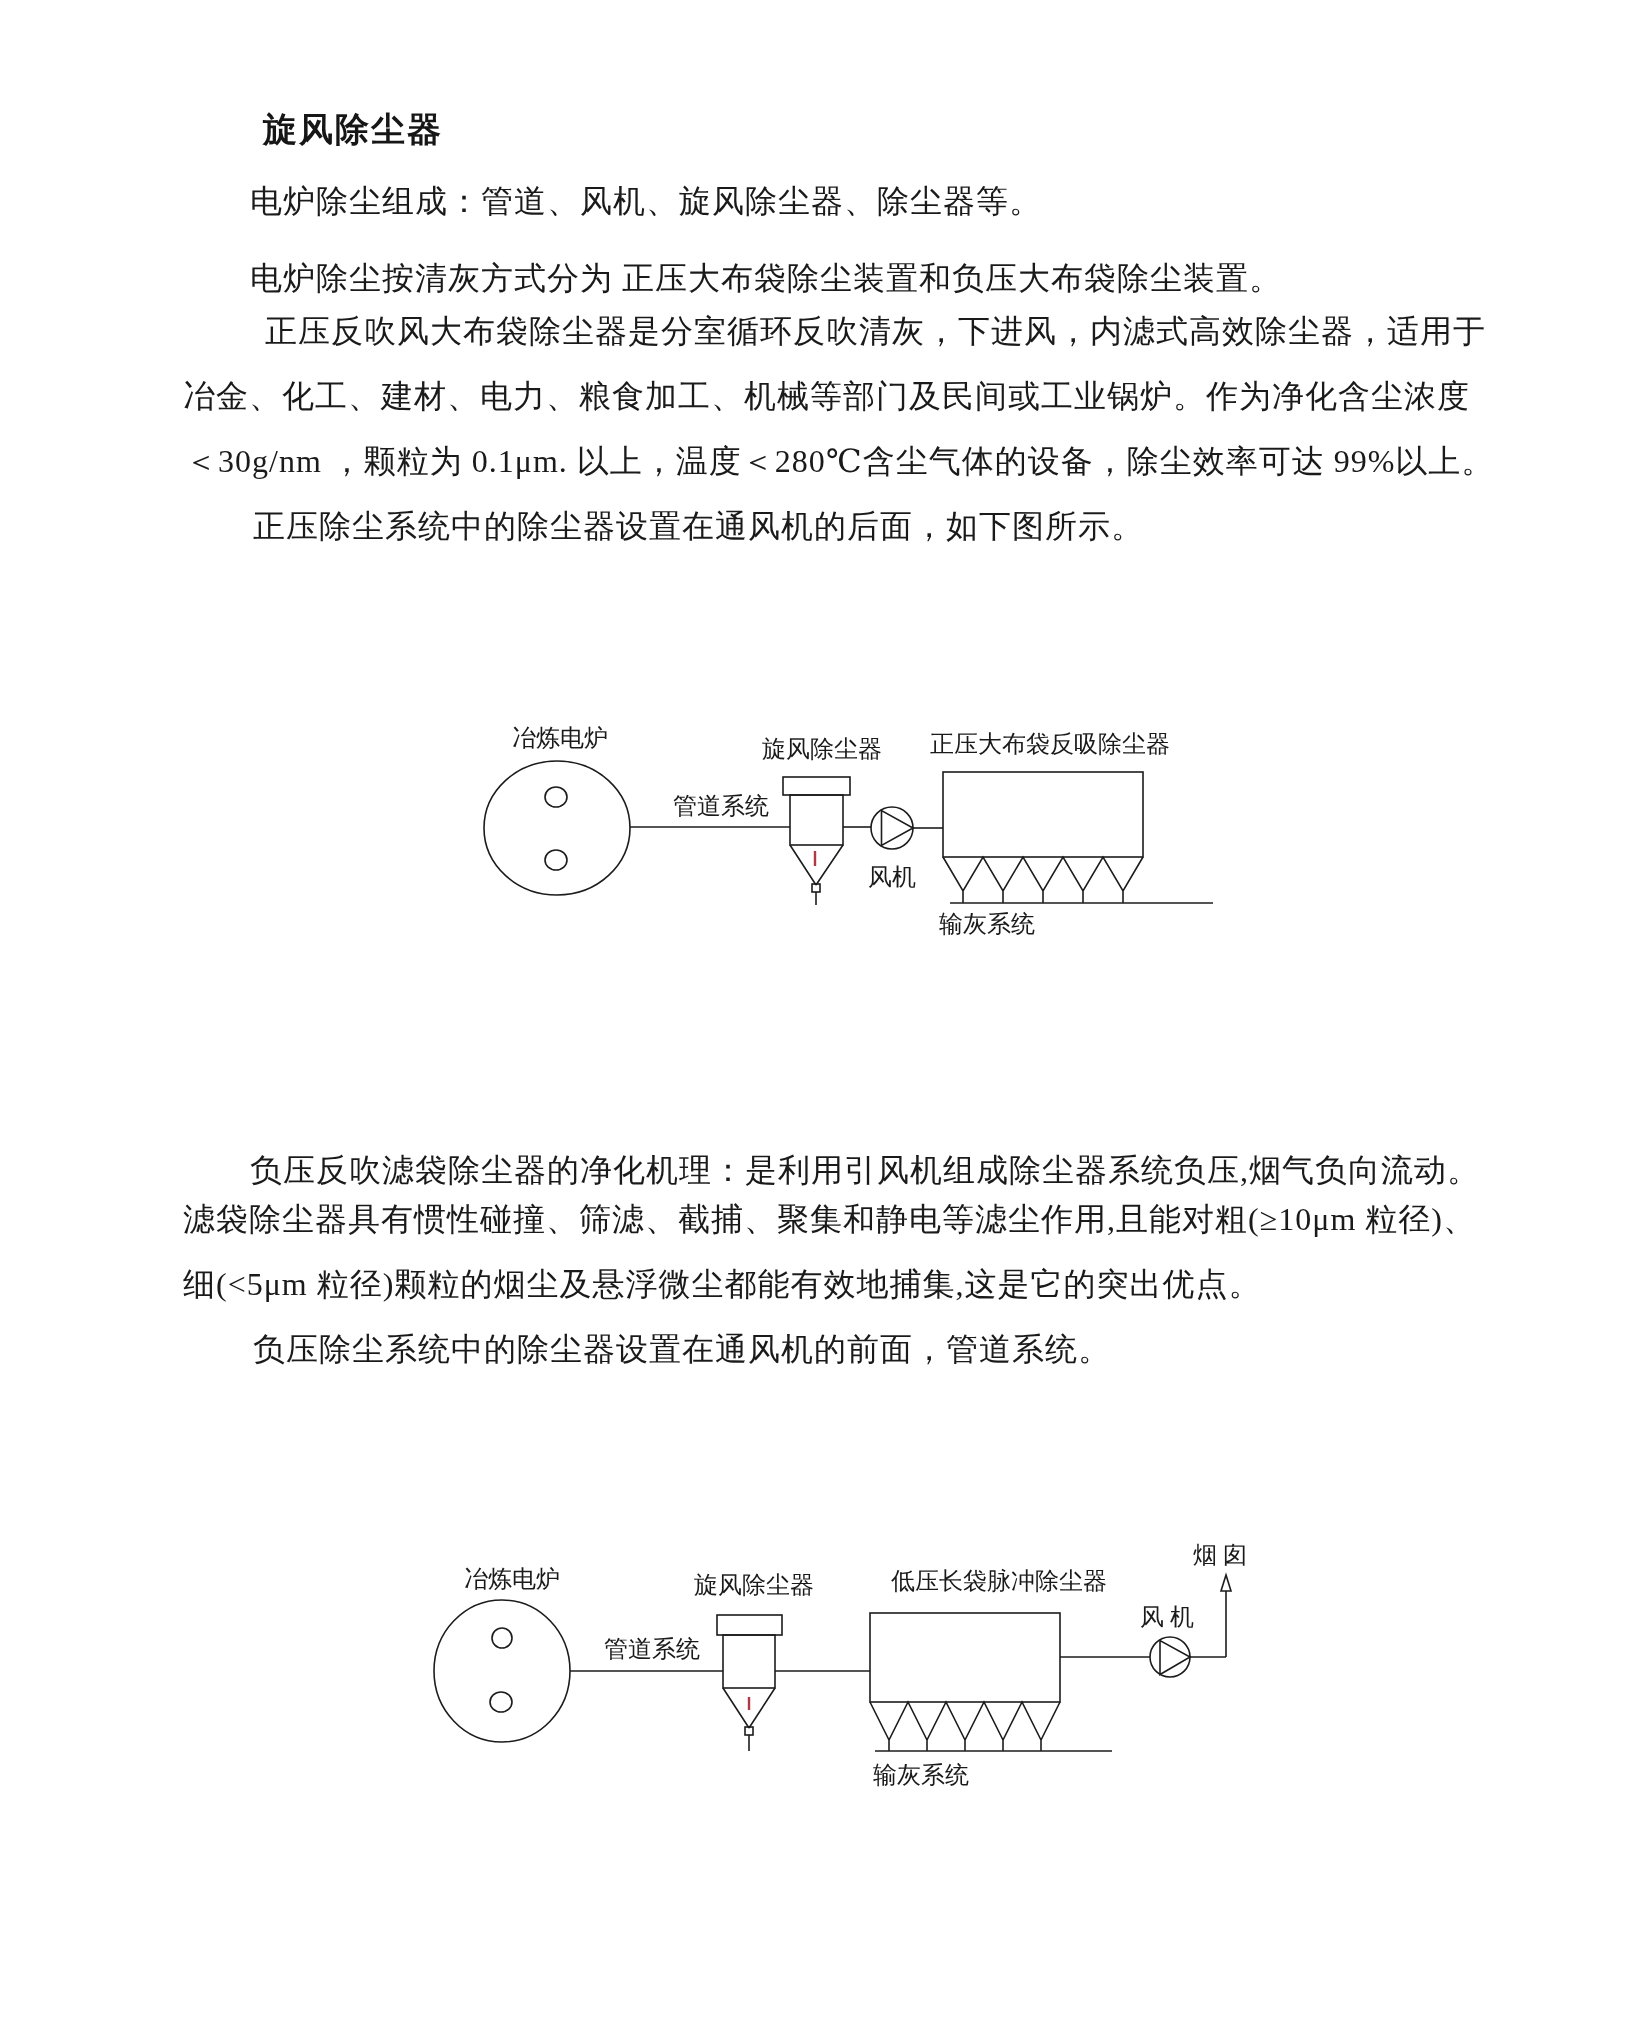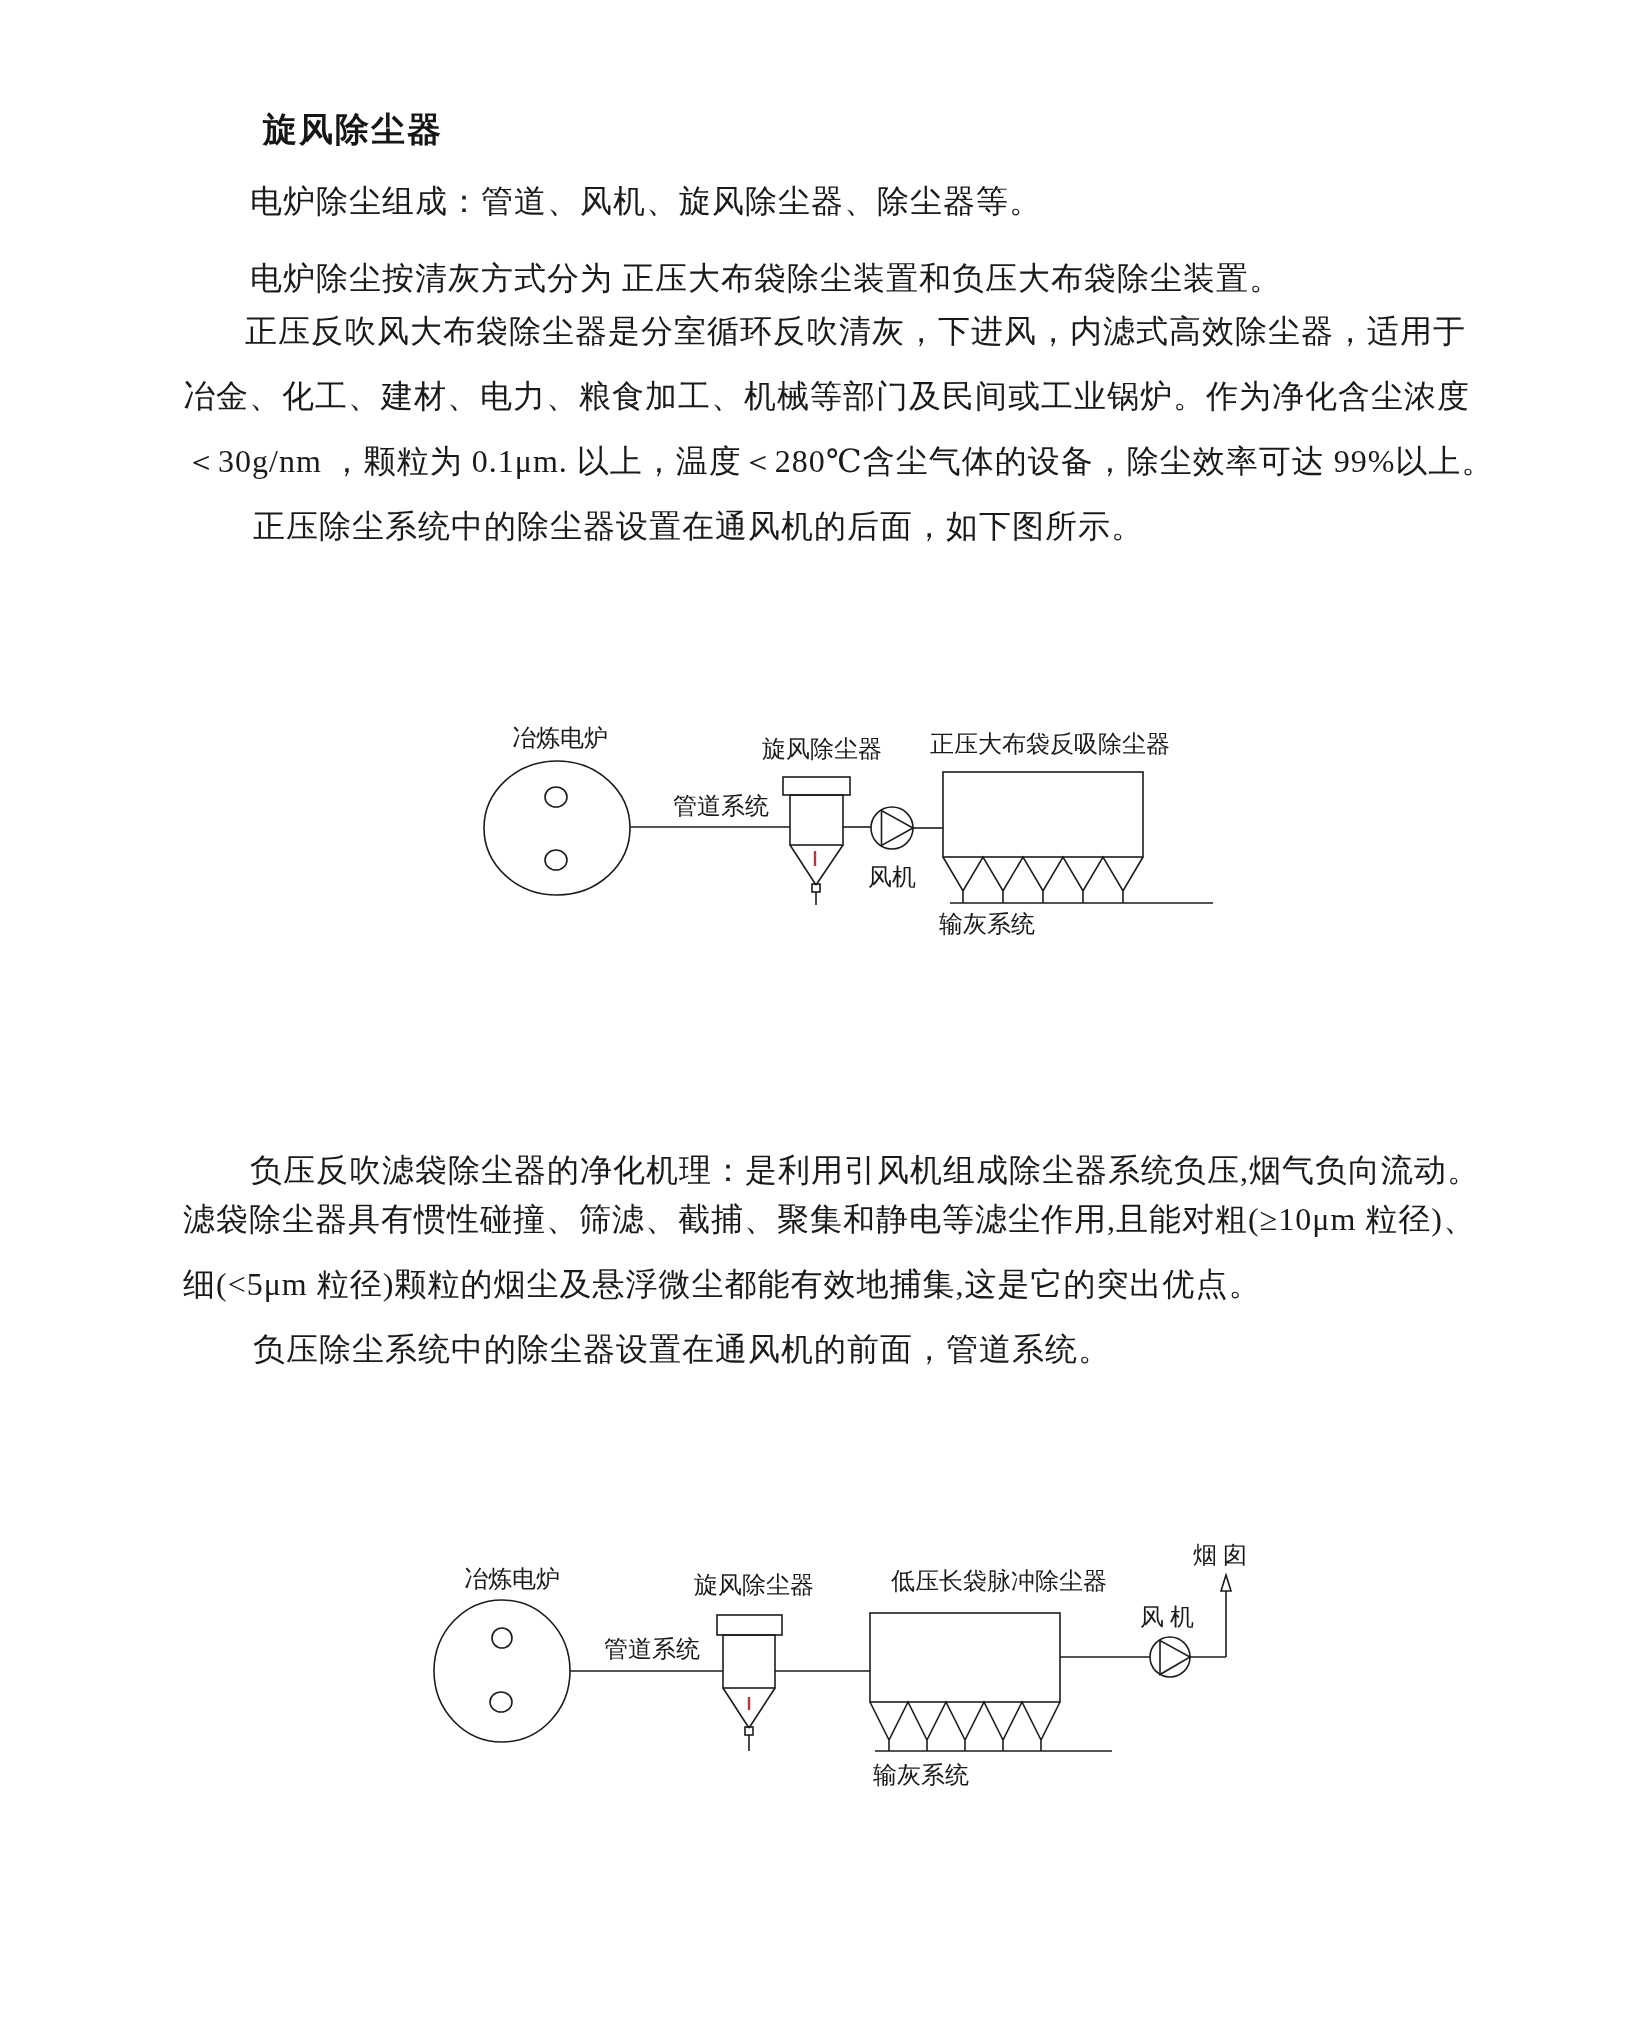--- a/index.html
+++ b/index.html
@@ -11,21 +11,21 @@
     position:absolute;left:263px;top:110px;
     font-size:34px;font-weight:bold;color:#161616;
     letter-spacing:2px;white-space:nowrap;line-height:40px;
   }
   .line{
     position:absolute;font-size:32px;line-height:40px;letter-spacing:1px;
     color:#1a1a1a;white-space:nowrap;
   }
   .l0{left:250px;top:181px;}
   .l1{left:250px;top:246px;margin-top:12px;}
-  .l2{left:245px;top:311px;text-align:right;}
+  .l2{left:265px;top:311px;text-align:right;}
   .l3{left:183px;top:376px;}
   .l4{left:185px;top:441px;}
   .l5{left:253px;top:506px;font-family:Liberation Serif, serif;}
   .l6{left:250px;top:1134px;margin-top:16px;}
   .l7{left:183px;top:1199px;}
   .l8{left:183px;top:1264px;}
   .l9{left:253px;top:1329px;}
   .dlabel{
     position:absolute;font-size:24px;line-height:30px;color:#1a1a1a;
     text-align:center;white-space:nowrap;

